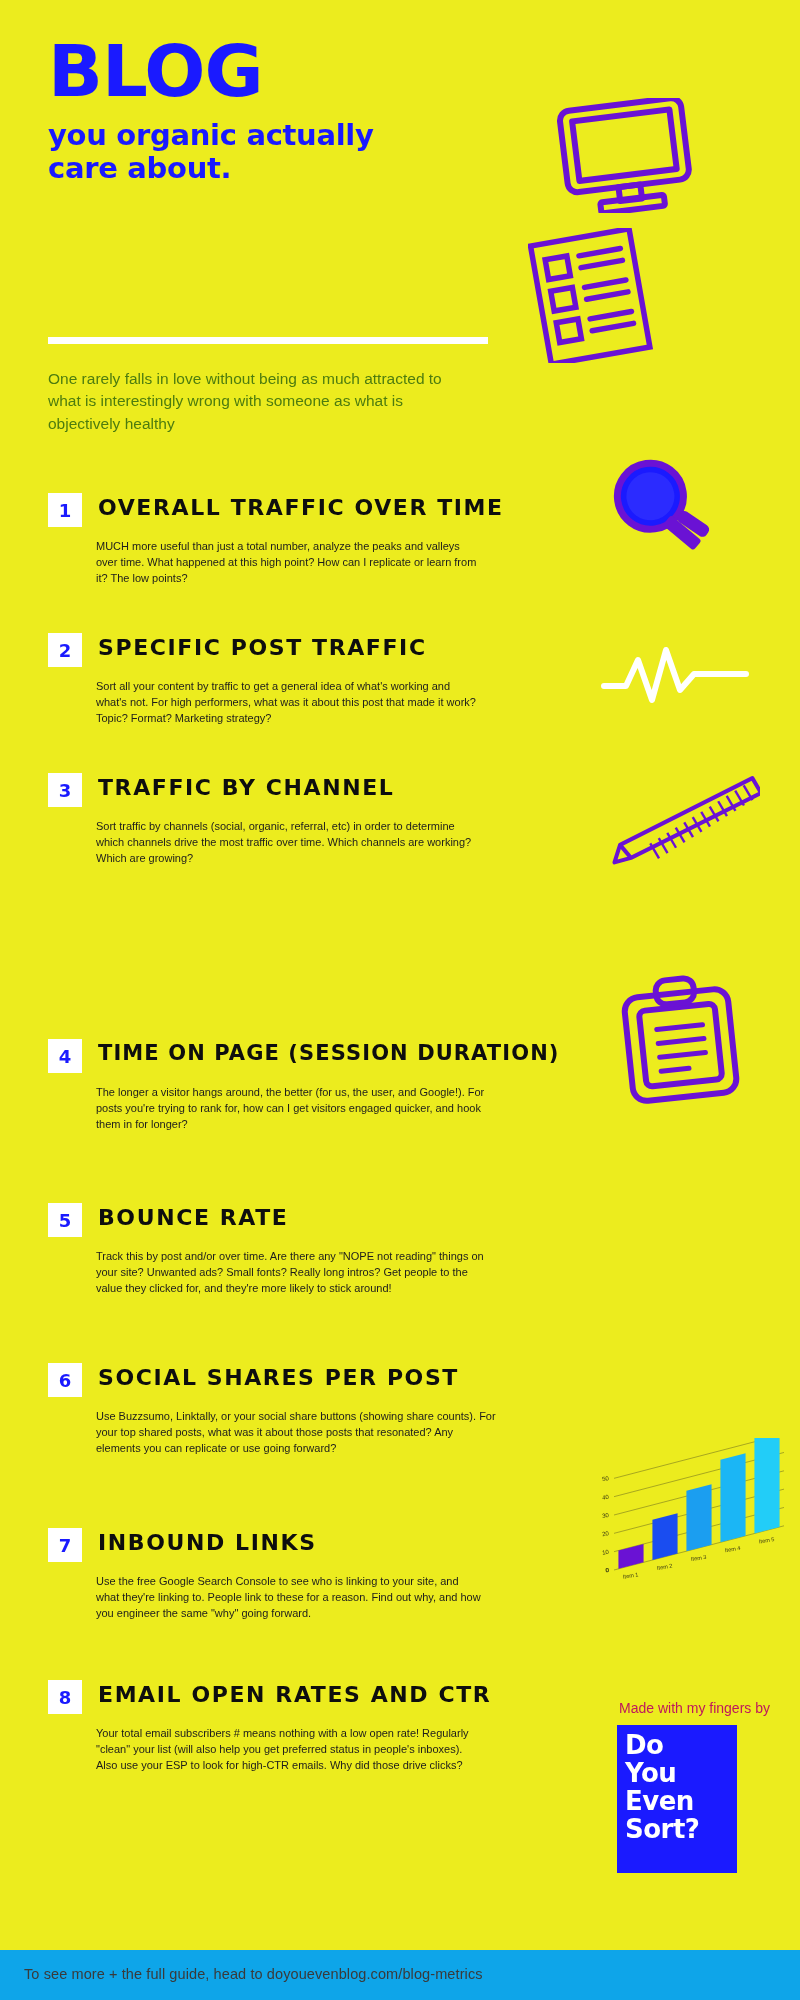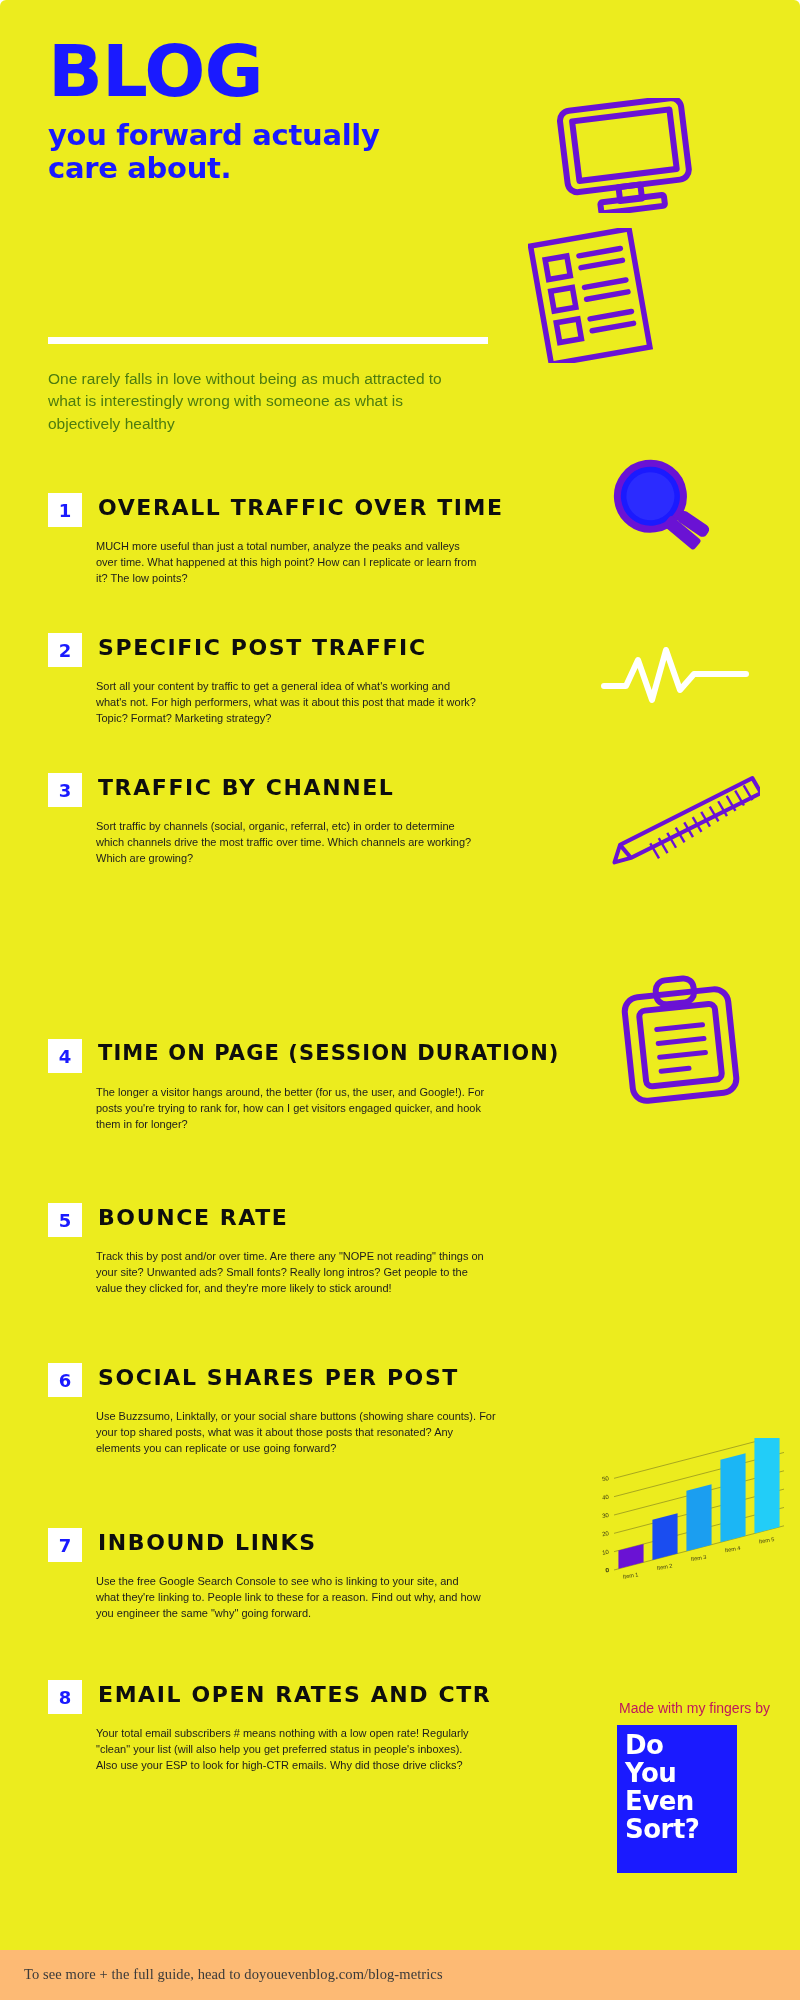--- a/index.html
+++ b/index.html
@@ -5,21 +5,20 @@
   * { margin:0; padding:0; box-sizing:border-box; }
   html, body { background:#ffffff; }
   body {
     width:800px; height:2000px; position:relative; overflow:hidden;
     font-family:"Liberation Sans", sans-serif;
   }
   .page {
     position:absolute; inset:0;
     background:#ecec1e;
     overflow:hidden;
-    border-radius:6px;
   }
   .inner { position:absolute; left:0; top:0; width:800px; height:1950px; }
 
   
   .title-block { position:absolute; left:48px; top:40px; width:470px; }
   .bigtitle {
     font-family:"DejaVu Sans", sans-serif;
     font-weight:bold;
     font-size:72px;
     line-height:0.88;
@@ -91,22 +90,21 @@
   }
   .logo div {
     font-family:"DejaVu Sans", sans-serif;
     font-weight:bold; color:#ffffff;
     font-size:26px; line-height:1.08; letter-spacing:-0.5px;
   }
 
   
   .footer {
     position:absolute; left:0; top:1950px; width:800px; height:50px;
-    background:#fdba74;
-    font-family:Liberation Serif, serif;
+    background:#0ea5e9;
   }
   .footer p {
     position:absolute; left:24px; top:16px;
     font-size:14.5px; color:#3a3a3a; letter-spacing:0.1px;
   }
 </style>
 </head>
 <body>
 
 <div class="page">
@@ -161,21 +159,21 @@
         <rect x="47" y="4" width="38" height="24" rx="10"></rect>
         <path d="M44 52 H90 M44 66 H90 M44 80 H90 M44 94 H72" stroke-width="5"></path>
       </g>
     </svg>
 
     <div class="title-block">
       <div class="bigtitle">
         <span>BLOG</span>
       </div>
       <div class="subtitle">
-        <span>you forward actually</span><br>
+        <span>you organic actually</span><br>
         <span>care about.</span>
       </div>
     </div>
     <div class="rule"></div>
     <p class="intro">One rarely falls in love without being as much attracted to what is interestingly wrong with someone as what is objectively healthy</p>
 
     <div class="item" style="top:493px;">
       <div class="num-box">
           <span>1</span>
         </div>

